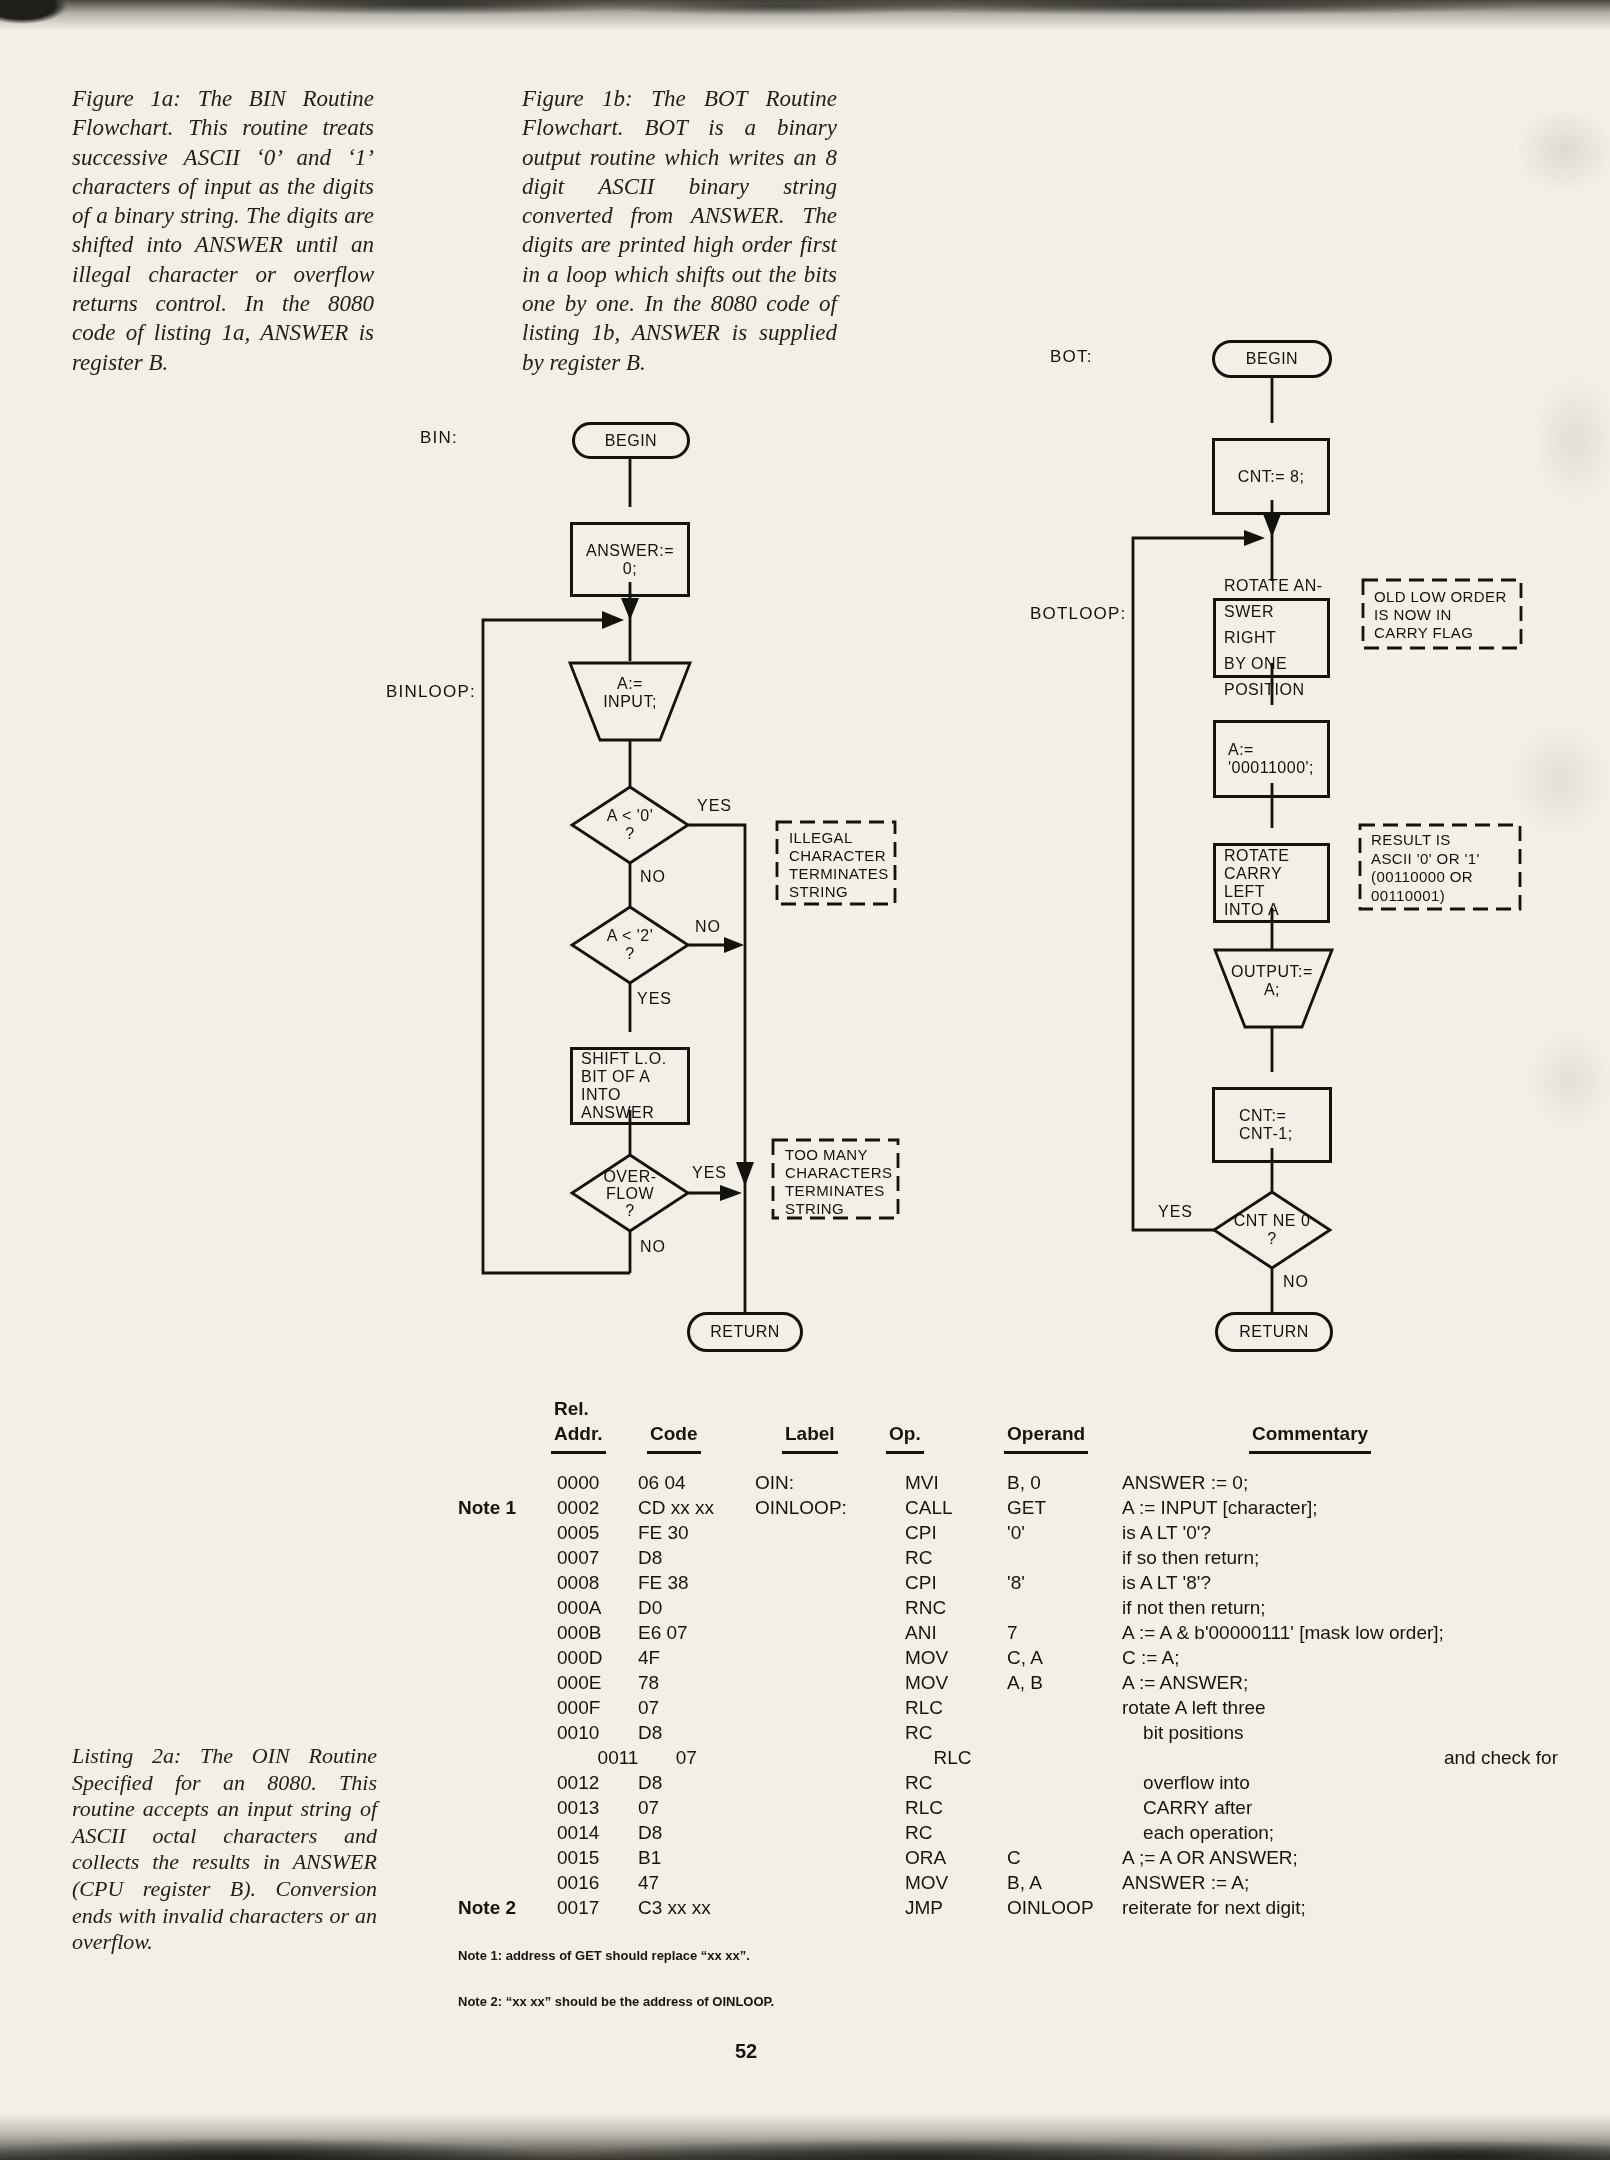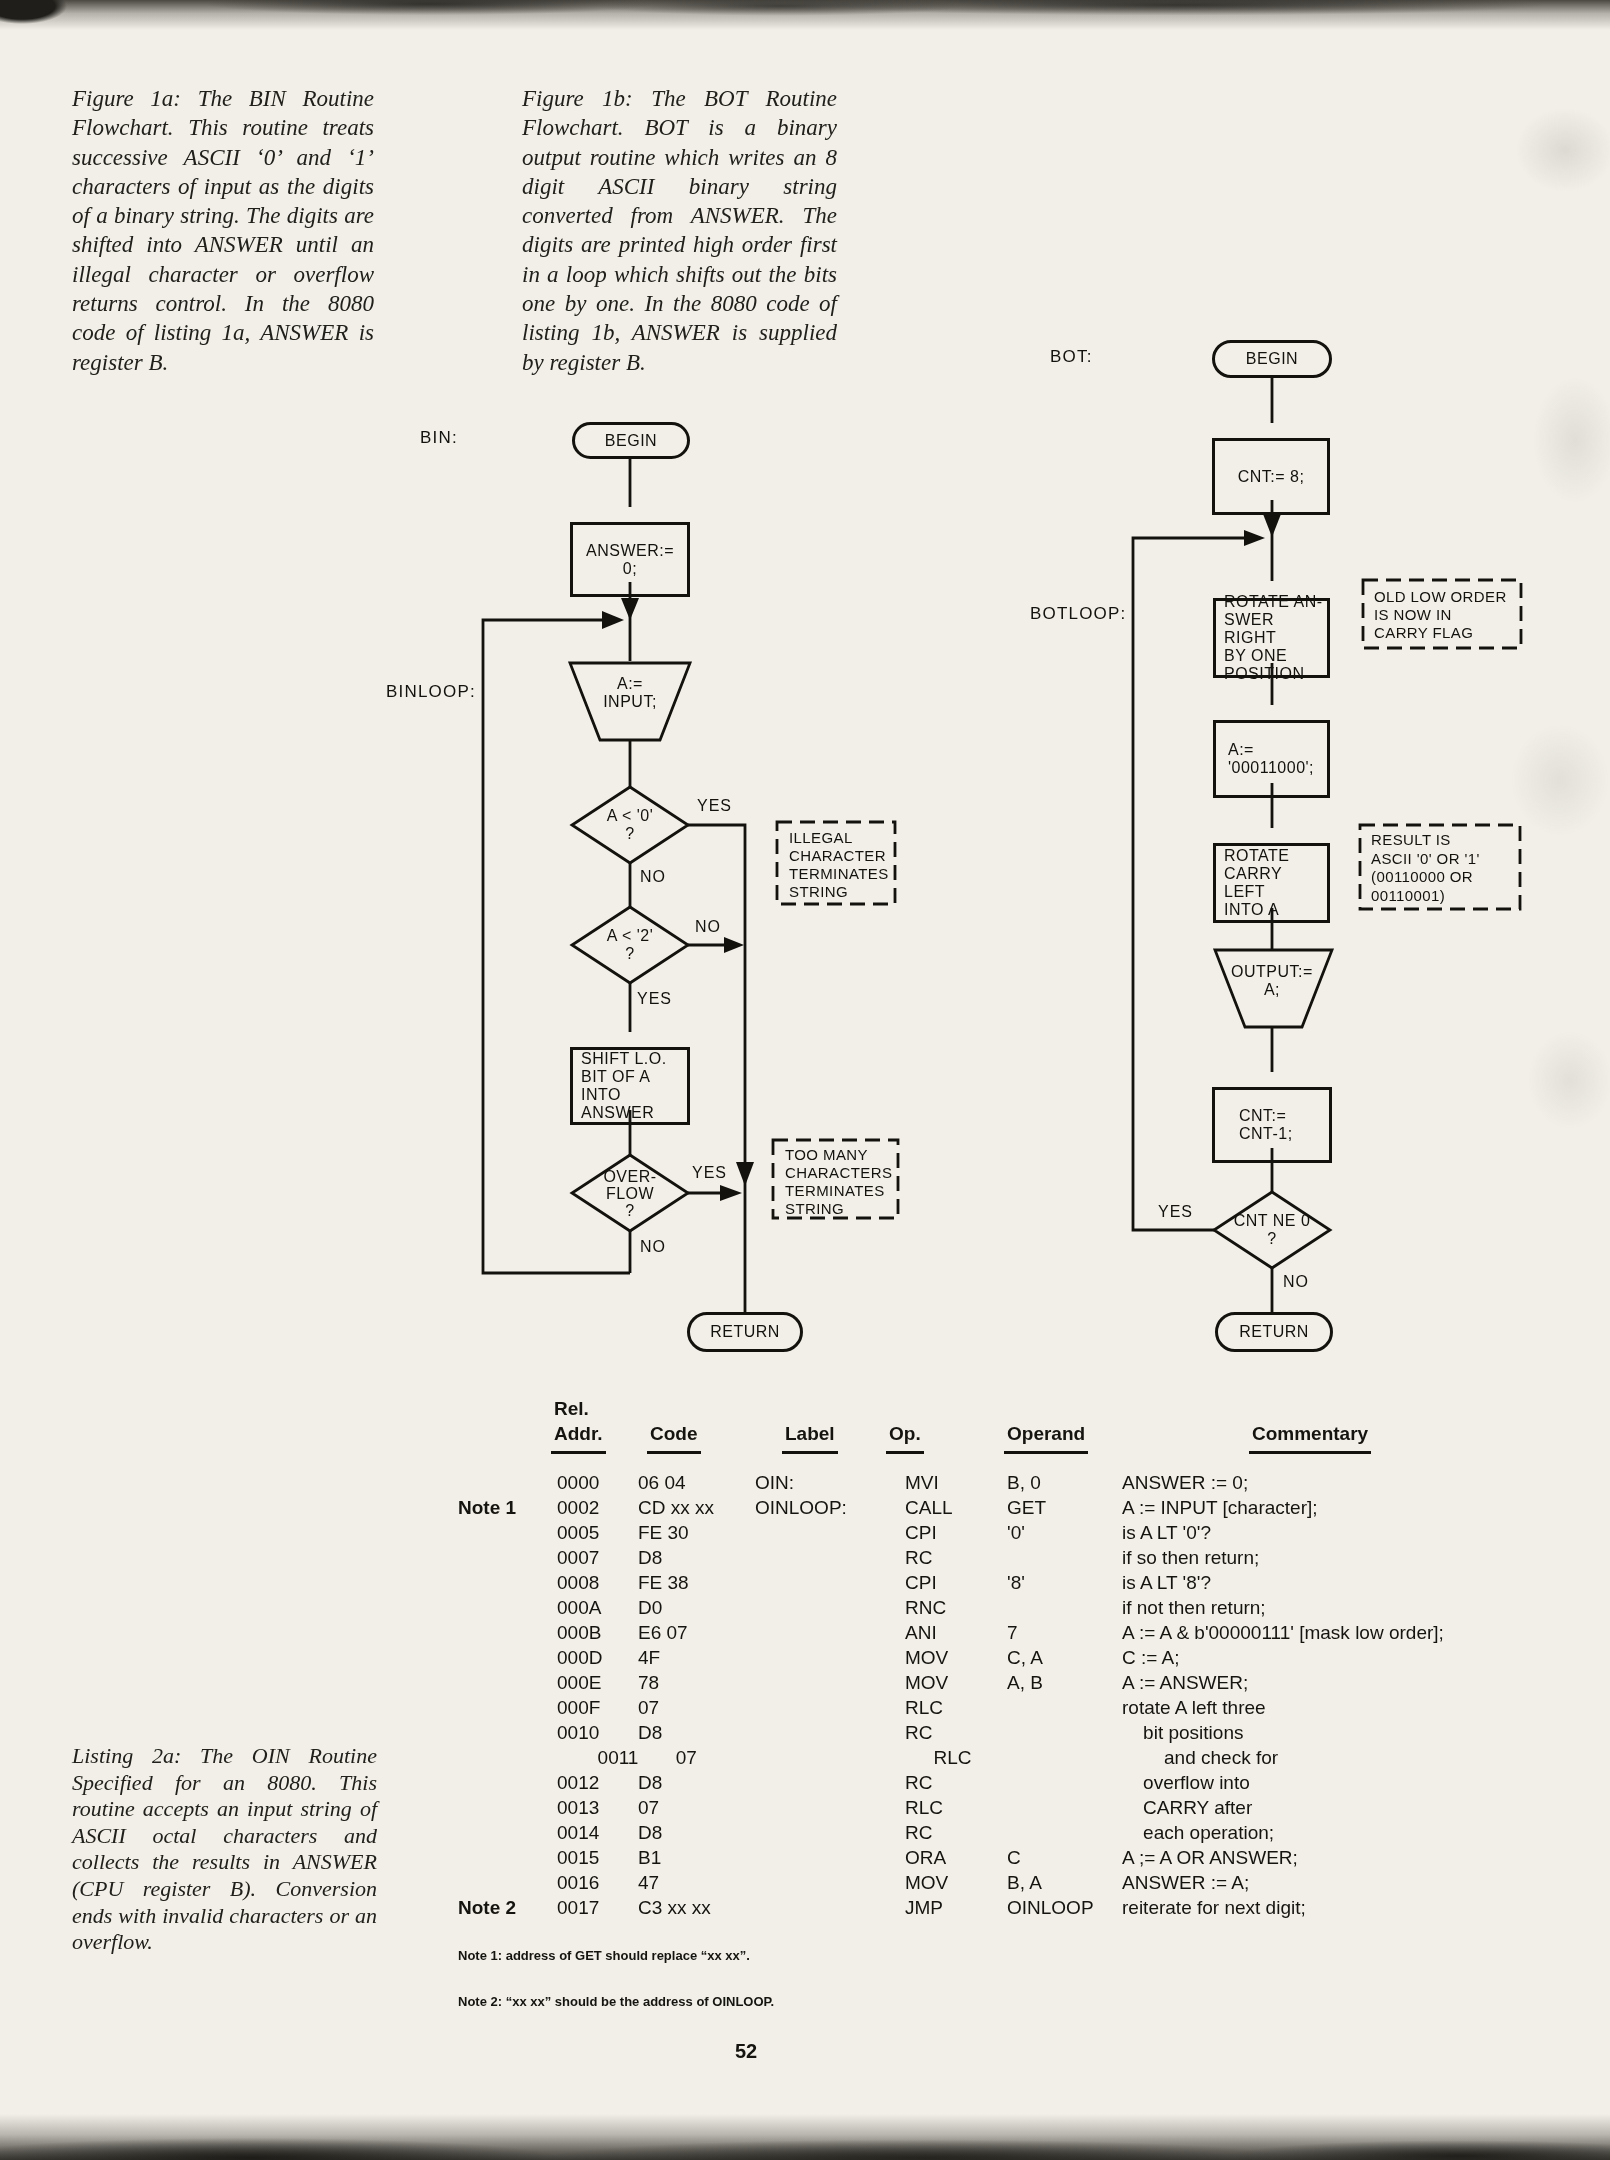--- a/index.html
+++ b/index.html
@@ -131,21 +131,21 @@
   <div class="dashtxt" style="left:785px;top:1146px;">TOO MANY
 CHARACTERS
 TERMINATES
 STRING</div>
   <div class="abs oval ctr fc" style="left:687px;top:1312px;width:116px;height:40px;">RETURN</div>
 
   <div class="lab" style="left:1050px;top:347px;">BOT:</div>
   <div class="abs oval ctr fc" style="left:1212px;top:340px;width:120px;height:38px;">BEGIN</div>
   <div class="abs box ctr fc" style="left:1212px;top:423px;width:118px;height:77px;">CNT:= 8;</div>
   <div class="lab" style="left:1030px;top:604px;">BOTLOOP:</div>
-  <div class="abs box lft fc" style="left:1213px;top:583px;width:117px;height:80px;padding-left:8px;line-height:18px;">ROTATE AN-
+  <div class="abs box lft fc" style="left:1213px;top:583px;width:117px;height:80px;padding-left:8px;line-height:26px;">ROTATE AN-
 SWER RIGHT
 BY ONE
 POSITION</div>
   <div class="dashtxt" style="left:1374px;top:588px;">OLD LOW ORDER
 IS NOW IN
 CARRY FLAG</div>
   <div class="abs box lft fc" style="left:1213px;top:705px;width:117px;height:78px;padding-left:12px;">A:=
 '00011000';</div>
   <div class="abs box lft fc" style="left:1213px;top:828px;width:117px;height:80px;padding-left:8px;line-height:18px;">ROTATE
 CARRY LEFT
@@ -274,21 +274,21 @@
         <div class="lcell c-operand" style="width: 115px;"></div>
         <div class="lcell c-commentary" style="width: 430px;">    bit positions</div>
       </div>
       <div class="lrow">
         <div class="lcell c-note" style="width: 99px;"></div>
         <div class="lcell c-addr" style="width: 81px; margin-left: 44px;">0011</div>
         <div class="lcell c-code" style="width: 117px;">07</div>
         <div class="lcell c-label" style="width: 150px;"></div>
         <div class="lcell c-op" style="width: 102px;">RLC</div>
         <div class="lcell c-operand" style="width: 115px;"></div>
-        <div class="lcell c-commentary" style="width: 430px;">    and check for</div>
+        <div class="lcell c-commentary" style="width: 430px; text-align: right;">    and check for</div>
       </div>
       <div class="lrow">
         <div class="lcell c-note" style="width: 99px;"></div>
         <div class="lcell c-addr" style="width: 81px;">0012</div>
         <div class="lcell c-code" style="width: 117px;">D8</div>
         <div class="lcell c-label" style="width: 150px;"></div>
         <div class="lcell c-op" style="width: 102px;">RC</div>
         <div class="lcell c-operand" style="width: 115px;"></div>
         <div class="lcell c-commentary" style="width: 430px;">    overflow into</div>
       </div>

